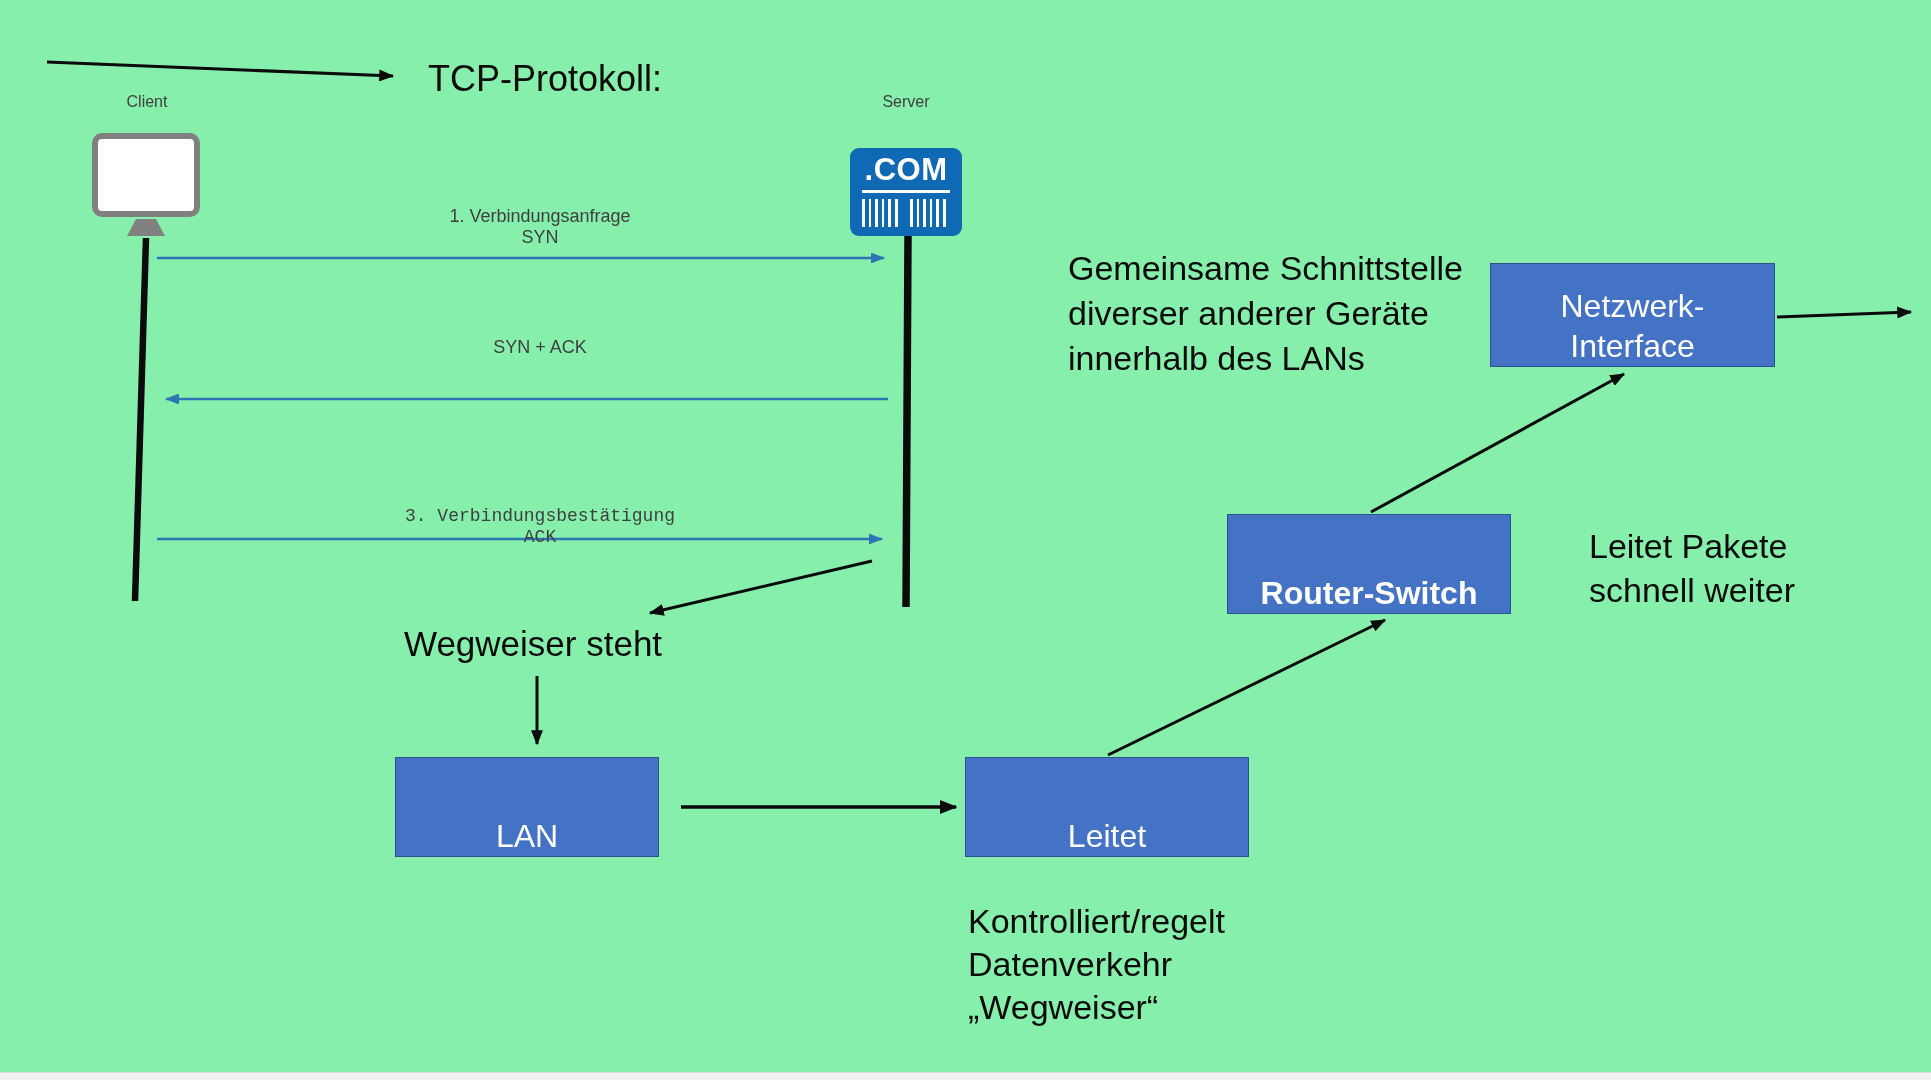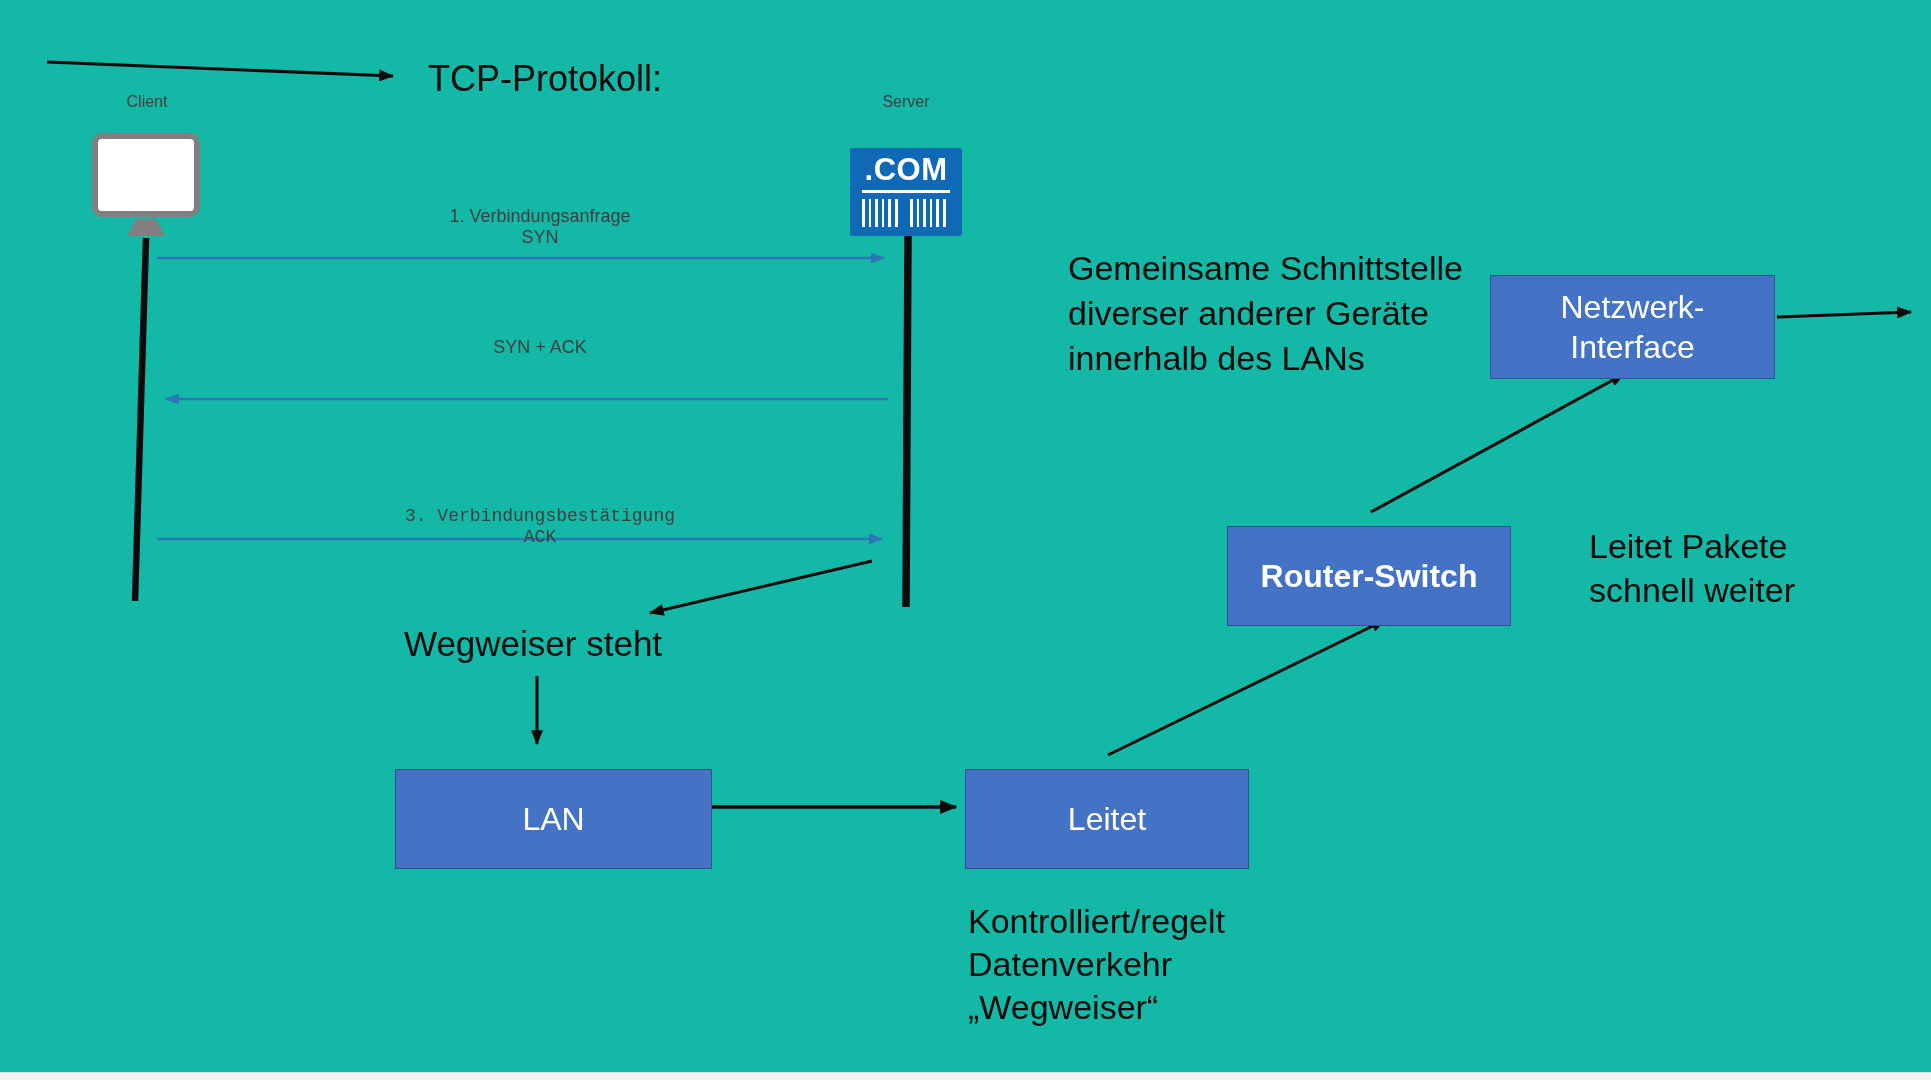--- a/index.html
+++ b/index.html
@@ -5,21 +5,21 @@
   html, body {
     margin: 0;
     padding: 0;
     background: #ffffff;
     font-family: "Liberation Sans", sans-serif;
   }
   .canvas {
     position: relative;
     width: 1931px;
     height: 1080px;
-    background: #14b8a6;
+    background: #86efac;
     overflow: hidden;
   }
   .abs { position: absolute; }
   svg.overlay {
     position: absolute;
     left: 0; top: 0;
     width: 1931px; height: 1080px;
     pointer-events: none;
   }
 
@@ -48,28 +48,27 @@
     line-height: 44px;
     white-space: pre-line;
   }
 
   
   .node {
     background: var(--node_fill, #4472C4);
     border: 1.6px solid var(--node_border, #2F528F);
     box-sizing: border-box;
     display: flex;
-    align-items: center;
+    align-items: flex-end;
     justify-content: center;
     color: #ffffff;
     font-size: 32px;
     text-align: center;
     line-height: 40px;
     white-space: pre-line;
-    margin-top: 12px;
   }
 
   
   .monitor {
     left: 92px; top: 133px;
     width: 108px; height: 84px;
     border: 6px solid var(--monitor_gray, #808080);
     border-radius: 10px;
     background: #ffffff;
     box-sizing: border-box;
@@ -79,21 +78,21 @@
     width: 38px; height: 17px;
     background: var(--monitor_gray, #808080);
     clip-path: polygon(24% 0, 76% 0, 100% 100%, 0 100%);
   }
 
   
   .server-icon {
     left: 850px; top: 148px;
     width: 112px; height: 88px;
     background: var(--server_icon, #0F69B4);
-    border-radius: 3px;
+    border-radius: 9px;
   }
   .server-icon .com-text {
     position: absolute;
     left: 0; right: 0; top: 4px;
     text-align: center;
     color: #ffffff;
     font-size: 31px;
     font-weight: bold;
     letter-spacing: 0.5px;
   }
@@ -176,21 +175,21 @@
   <div class="abs msg-label" style="left:330px; top:337px;">
     <div>SYN + ACK</div>
   </div>
   <div class="abs msg-label" style="left:330px; top:506px;font-family:Liberation Mono, monospace;">
     <div>3. Verbindungsbestätigung</div>
     <div>ACK</div>
   </div>
 
   <div class="abs" style="left:404px; top:624px; font-size:35px; color:#0b0b0b; white-space:nowrap;">Wegweiser steht</div>
 
-  <div class="abs node" style="left:395px; top:757px; width:317px; height:100px;">
+  <div class="abs node" style="left:395px; top:757px; width:264px; height:100px;">
     <span>LAN</span>
   </div>
   <div class="abs node" style="left:965px; top:757px; width:284px; height:100px;">
     <span>Leitet</span>
   </div>
   <div class="abs node" style="left:1227px; top:514px; width:284px; height:100px;font-weight:bold;">
     <span>Router-Switch</span>
   </div>
   <div class="abs node" style="left:1490px; top:263px; width:285px; height:104px;">
     <span>Netzwerk-

